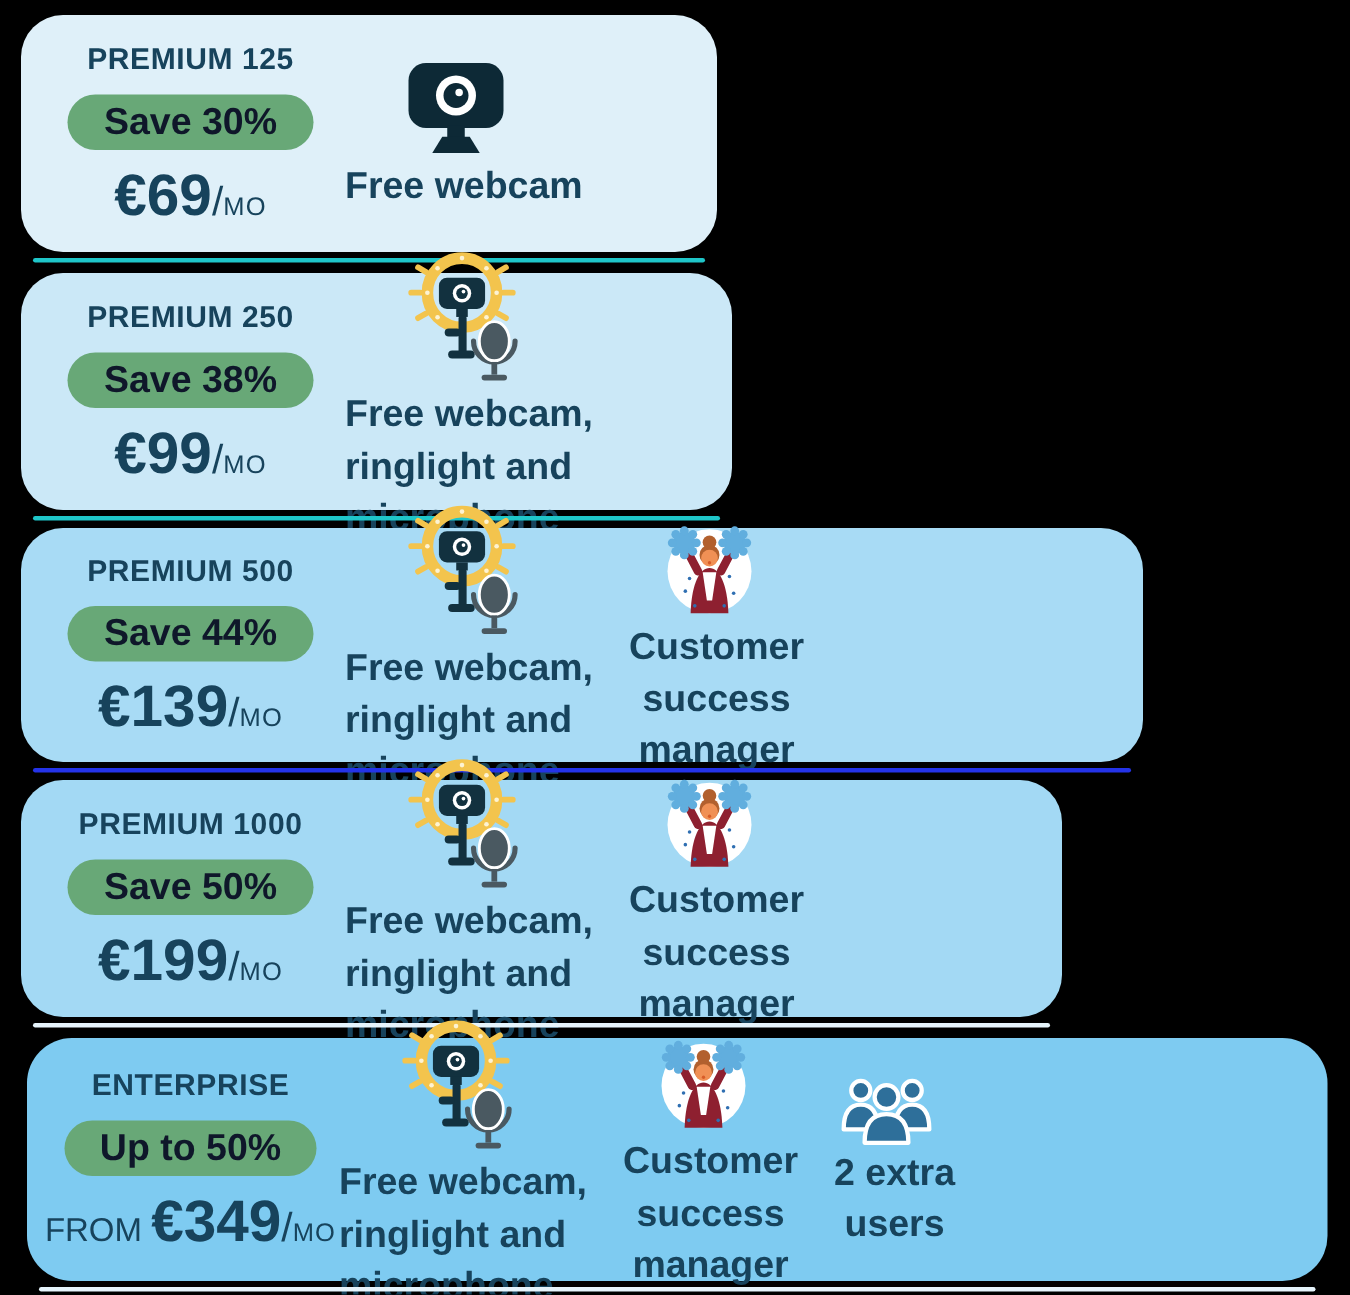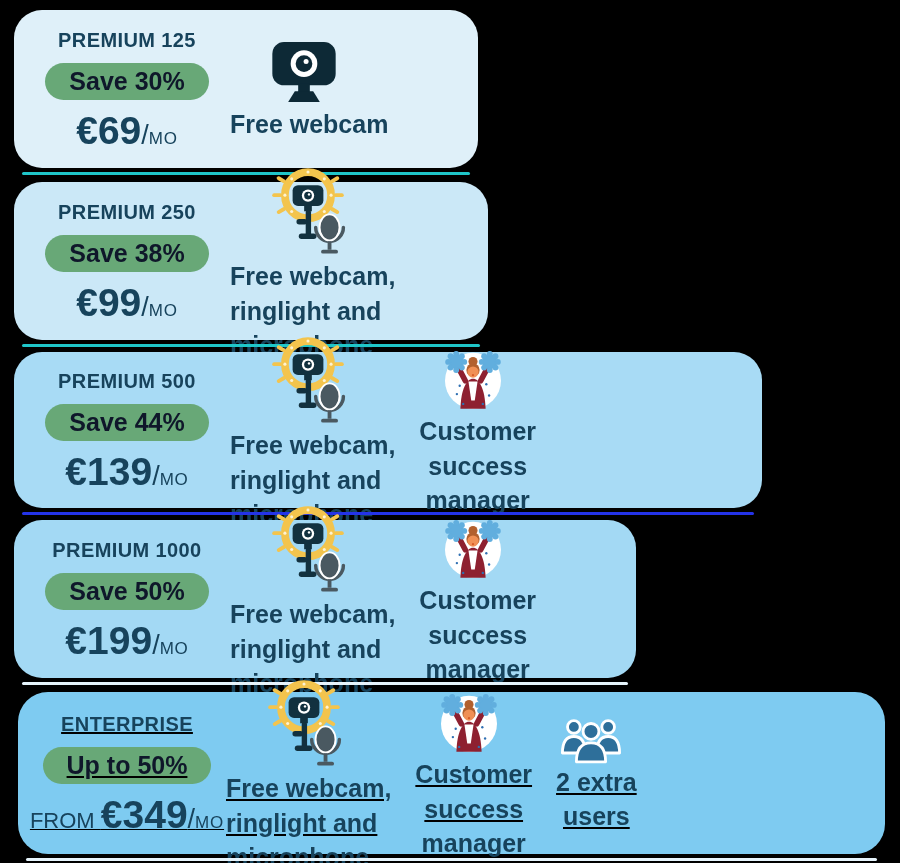--- a/index.html
+++ b/index.html
@@ -5,22 +5,22 @@
   html,body{margin:0;padding:0;}
   body{width:900px;height:863px;background:#000;font-family:"Liberation Sans","DejaVu Sans",sans-serif;overflow:hidden;}
   .stage{position:relative;width:900px;height:863px;background:#000;}
   .card{position:absolute;left:14px;border-radius:28px;display:flex;align-items:center;
         padding:0 18px 0 24px;box-sizing:border-box;background:var(--bg,#cde9f7);}
   .card::after{content:"";position:absolute;left:8px;right:8px;bottom:-7px;height:3px;
         border-radius:2px;background:var(--accent,transparent);}
   .c1{top:10px;width:464px;height:158px;}
   .c2{top:182px;width:474px;height:158px;}
   .c3{top:352px;width:748px;height:156px;}
-  .c4{top:520px;width:622px;height:158px;}
-  .c5{top:692px;left:18px;width:867px;height:162px;border-radius:30px;text-decoration:underline;}
+  .c4{top:520px;width:694px;height:158px;}
+  .c5{top:692px;left:18px;width:867px;height:162px;border-radius:30px;}
   .plan{width:178px;flex:none;display:flex;flex-direction:column;align-items:center;}
   .c5 .plan{width:170px;}
   .title{font-size:20px;font-weight:700;color:var(--navy,#17435c);letter-spacing:.4px;
          margin:0 0 11px;white-space:nowrap;}
   .badge{background:var(--green,#68a877);color:#0f172a;font-size:25px;font-weight:700;
          padding:4px 24px;border-radius:24px;white-space:nowrap;}
   .price{margin-top:11px;color:var(--navy,#17435c);white-space:pre;line-height:1;}
   .price .prefix{font-size:22px;font-weight:400;}
   .price .amount{font-size:39px;font-weight:700;}
   .price .slash{font-size:27px;font-weight:400;}

